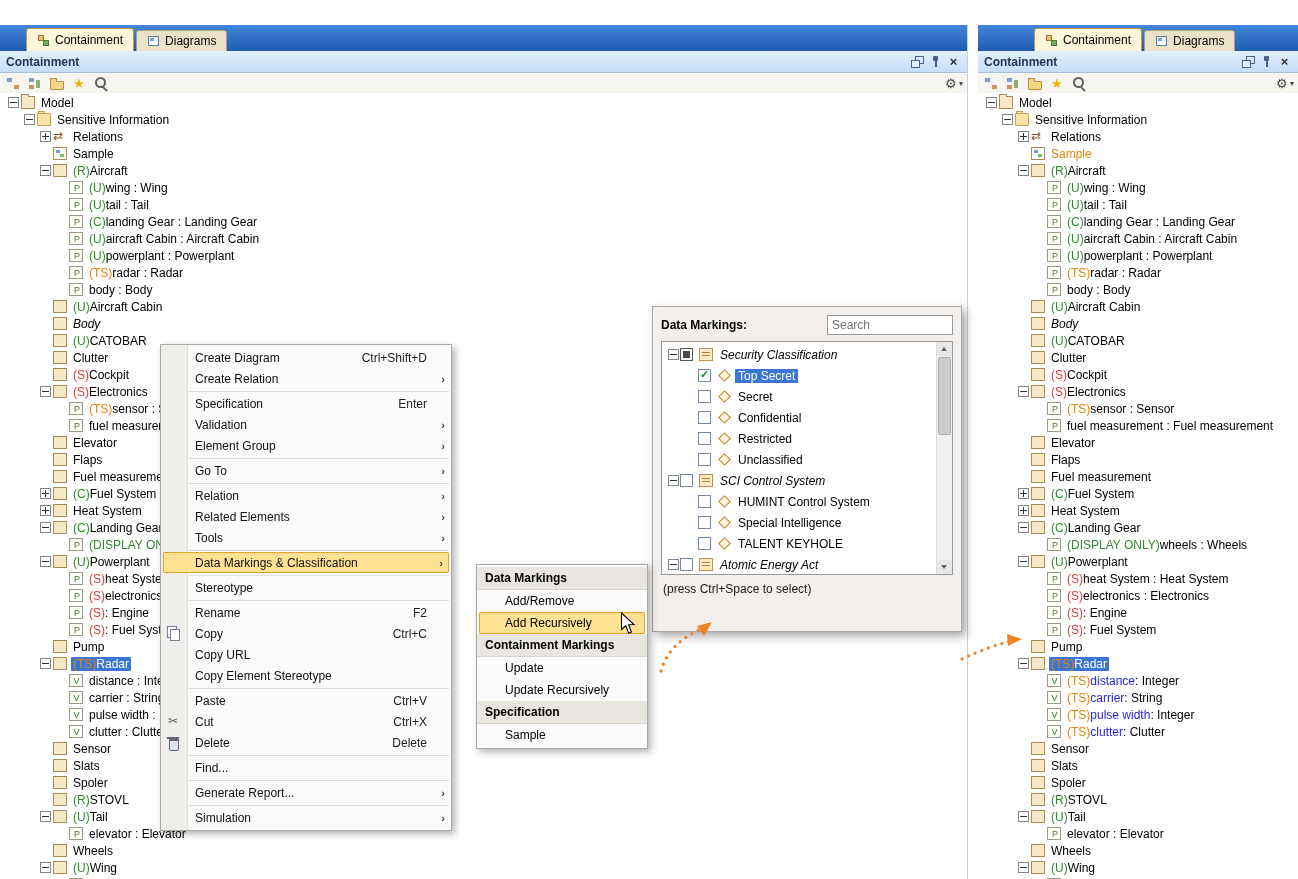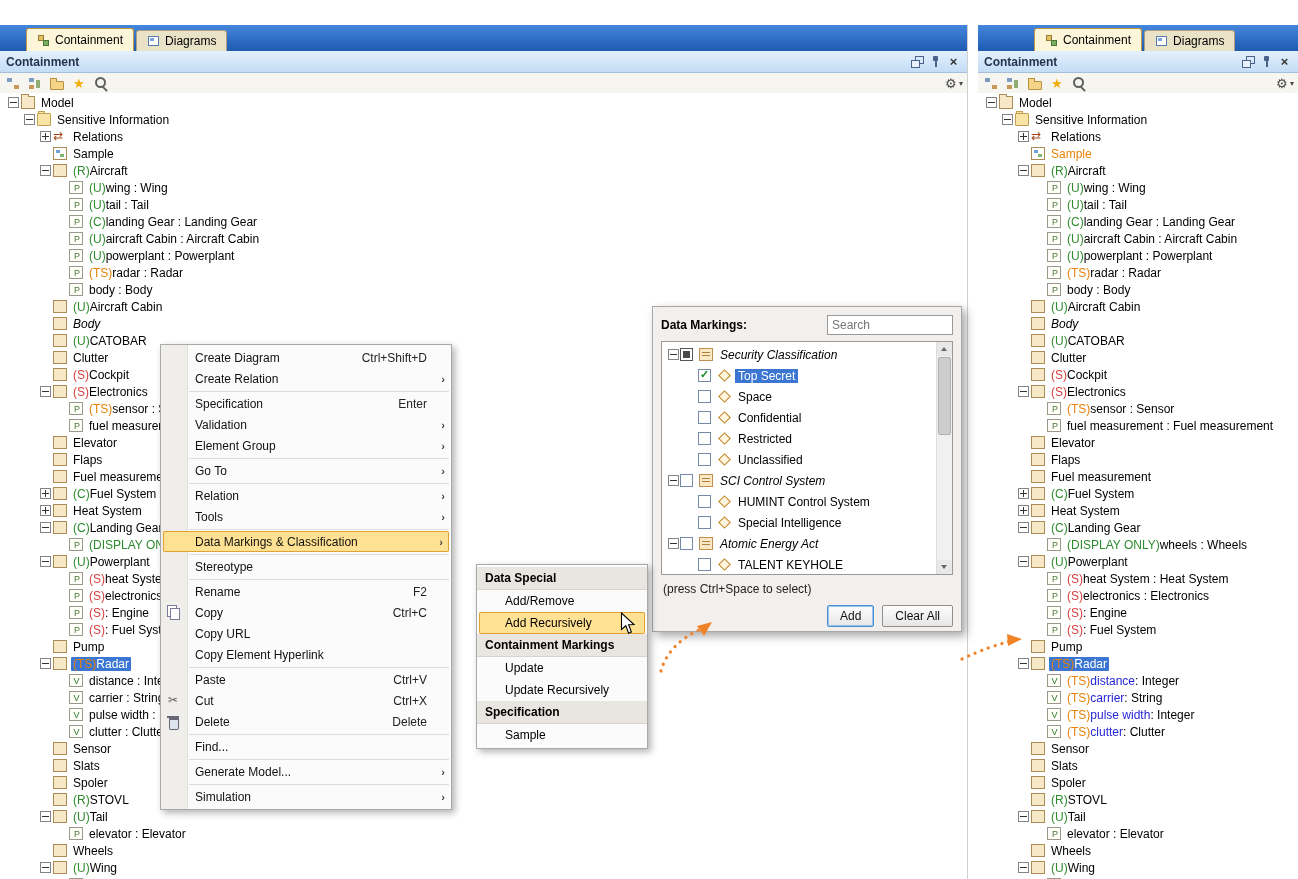--- a/index.html
+++ b/index.html
@@ -1078,20 +1078,24 @@
     <div class="mitem">
       <span class="mlabel">Go To</span>
       <span class="marrow has"></span>
     </div>
     <div class="msep"></div>
     <div class="mitem">
       <span class="mlabel">Relation</span>
       <span class="marrow has"></span>
     </div>
     <div class="mitem">
+      <span class="mlabel">Related Elements</span>
+      <span class="marrow has"></span>
+    </div>
+    <div class="mitem">
       <span class="mlabel">Tools</span>
       <span class="marrow has"></span>
     </div>
     <div class="msep"></div>
     <div class="mitem hl">
       <span class="mlabel">Data Markings &amp; Classification</span>
       <span class="marrow has"></span>
     </div>
     <div class="msep"></div>
     <div class="mitem">
@@ -1108,21 +1112,21 @@
       <span class="gicon g-copy"></span>
       <span class="mlabel">Copy</span>
       <span class="msc">Ctrl+C</span>
       <span class="marrow"></span>
     </div>
     <div class="mitem">
       <span class="mlabel">Copy URL</span>
       <span class="marrow"></span>
     </div>
     <div class="mitem">
-      <span class="mlabel">Copy Element Hyperlink</span>
+      <span class="mlabel">Copy Element Stereotype</span>
       <span class="marrow"></span>
     </div>
     <div class="msep"></div>
     <div class="mitem">
       <span class="mlabel">Paste</span>
       <span class="msc">Ctrl+V</span>
       <span class="marrow"></span>
     </div>
     <div class="mitem">
       <span class="gicon g-cut"></span>
@@ -1136,32 +1140,32 @@
       <span class="msc">Delete</span>
       <span class="marrow"></span>
     </div>
     <div class="msep"></div>
     <div class="mitem">
       <span class="mlabel">Find...</span>
       <span class="marrow"></span>
     </div>
     <div class="msep"></div>
     <div class="mitem">
-      <span class="mlabel">Generate Model...</span>
+      <span class="mlabel">Generate Report...</span>
       <span class="marrow has"></span>
     </div>
     <div class="msep"></div>
     <div class="mitem">
       <span class="mlabel">Simulation</span>
       <span class="marrow has"></span>
     </div>
   </div>
 
 <div id="submenu">
-    <div class="shead">Data Special</div>
+    <div class="shead">Data Markings</div>
     <div class="sitem">Add/Remove</div>
     <div class="sitem hl">Add Recursively</div>
     <div class="shead">Containment Markings</div>
     <div class="sitem">Update</div>
     <div class="sitem">Update Recursively</div>
     <div class="shead">Specification</div>
     <div class="sitem">Sample</div>
   </div>
 
 <div id="dialog">
@@ -1185,21 +1189,21 @@
           <span class="expslot"></span>
           <span class="dcb checked"></span>
           <span class="ti ti-literal"></span>
           <span class="dlbl sel">Top Secret</span>
         </div>
         <div class="drow">
           <span class="ind" style="width: 18px;"></span>
           <span class="expslot"></span>
           <span class="dcb "></span>
           <span class="ti ti-literal"></span>
-          <span class="dlbl">Space</span>
+          <span class="dlbl">Secret</span>
         </div>
         <div class="drow">
           <span class="ind" style="width: 18px;"></span>
           <span class="expslot"></span>
           <span class="dcb "></span>
           <span class="ti ti-literal"></span>
           <span class="dlbl">Confidential</span>
         </div>
         <div class="drow">
           <span class="ind" style="width: 18px;"></span>
@@ -1231,48 +1235,44 @@
           <span class="ti ti-literal"></span>
           <span class="dlbl">HUMINT Control System</span>
         </div>
         <div class="drow">
           <span class="ind" style="width: 18px;"></span>
           <span class="expslot"></span>
           <span class="dcb "></span>
           <span class="ti ti-literal"></span>
           <span class="dlbl">Special Intelligence</span>
         </div>
+        <div class="drow">
+          <span class="ind" style="width: 18px;"></span>
+          <span class="expslot"></span>
+          <span class="dcb "></span>
+          <span class="ti ti-literal"></span>
+          <span class="dlbl">TALENT KEYHOLE</span>
+        </div>
         <div class="drow it">
           <span class="ind" style="width: 0px;"></span>
           <span class="expslot">
             <span class="exp "></span>
           </span>
           <span class="dcb "></span>
           <span class="ti ti-enum"></span>
           <span class="dlbl">Atomic Energy Act</span>
         </div>
-        <div class="drow">
-          <span class="ind" style="width: 18px;"></span>
-          <span class="expslot"></span>
-          <span class="dcb "></span>
-          <span class="ti ti-literal"></span>
-          <span class="dlbl">TALENT KEYHOLE</span>
-        </div>
       </div>
     <div class="dlg-scroll">
       <div class="sb-btn up"></div>
       <div class="sb-thumb"></div>
       <div class="sb-btn down"></div>
     </div>
   </div>
   <div class="dlg-hint">(press Ctrl+Space to select)</div>
-  <div class="dlg-btns">
-    <button class="btn primary">Add</button>
-    <button class="btn">Clear All</button>
-  </div>
 </div>
 
 <svg id="arrows" width="1298" height="879" viewBox="0 0 1298 879">
   <g stroke="#f08228" stroke-width="3.2" stroke-linecap="round" fill="none" stroke-dasharray="0.1 7">
     <path d="M661,671 C666,652 681,638 701,629"></path>
     <path d="M962,659 C981,650 996,645 1011,641"></path>
   </g>
   <path d="M712,622 L697,626 L704,636 Z" fill="#f08228"></path>
   <path d="M1022,639 L1007,634 L1008,646 Z" fill="#f08228"></path>
 </svg>

